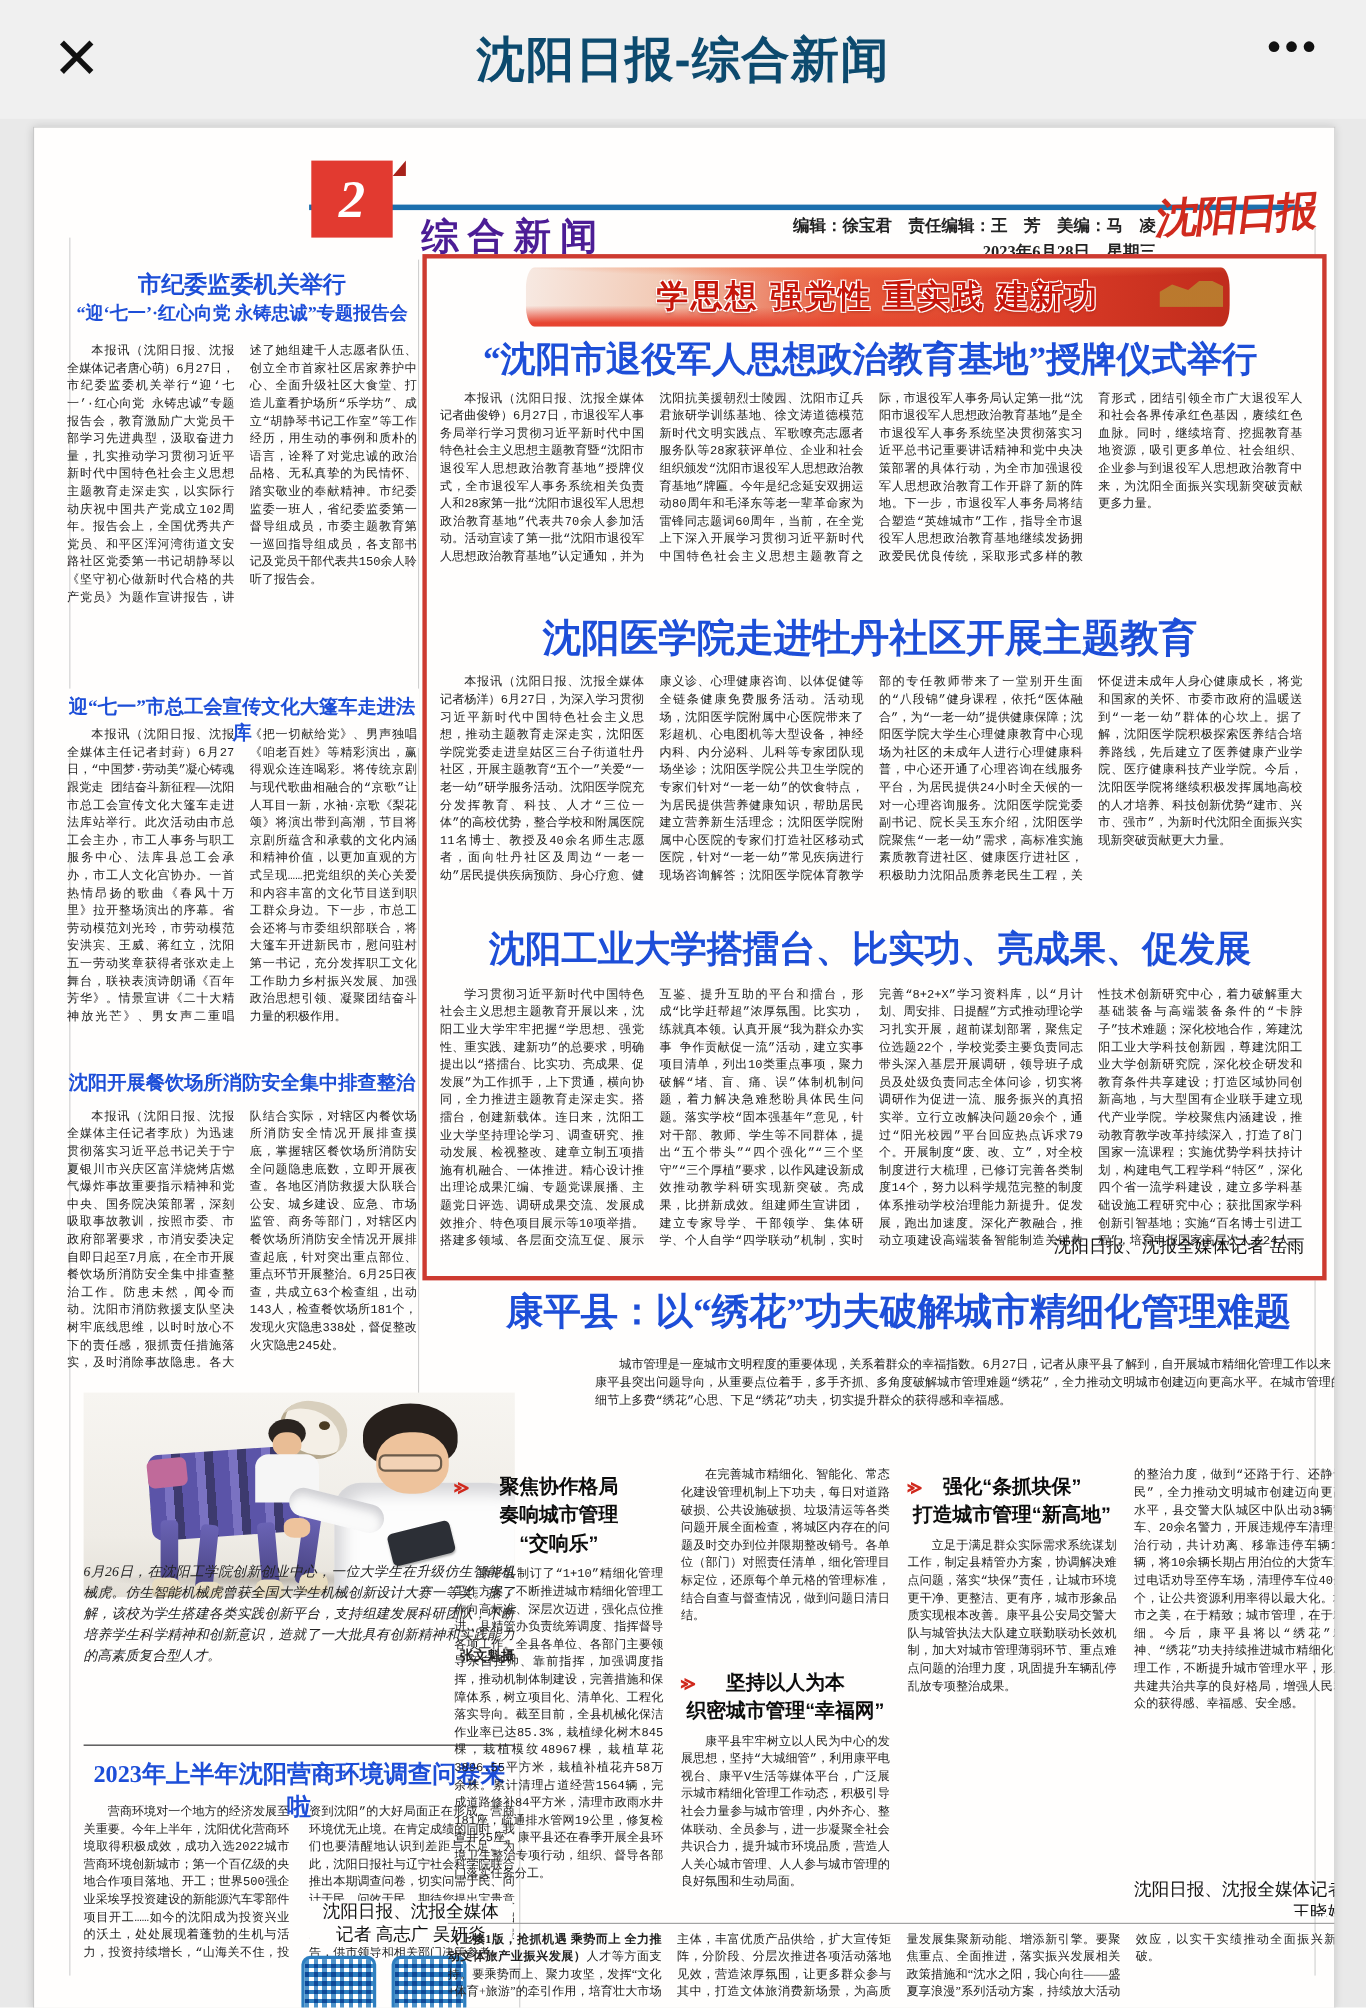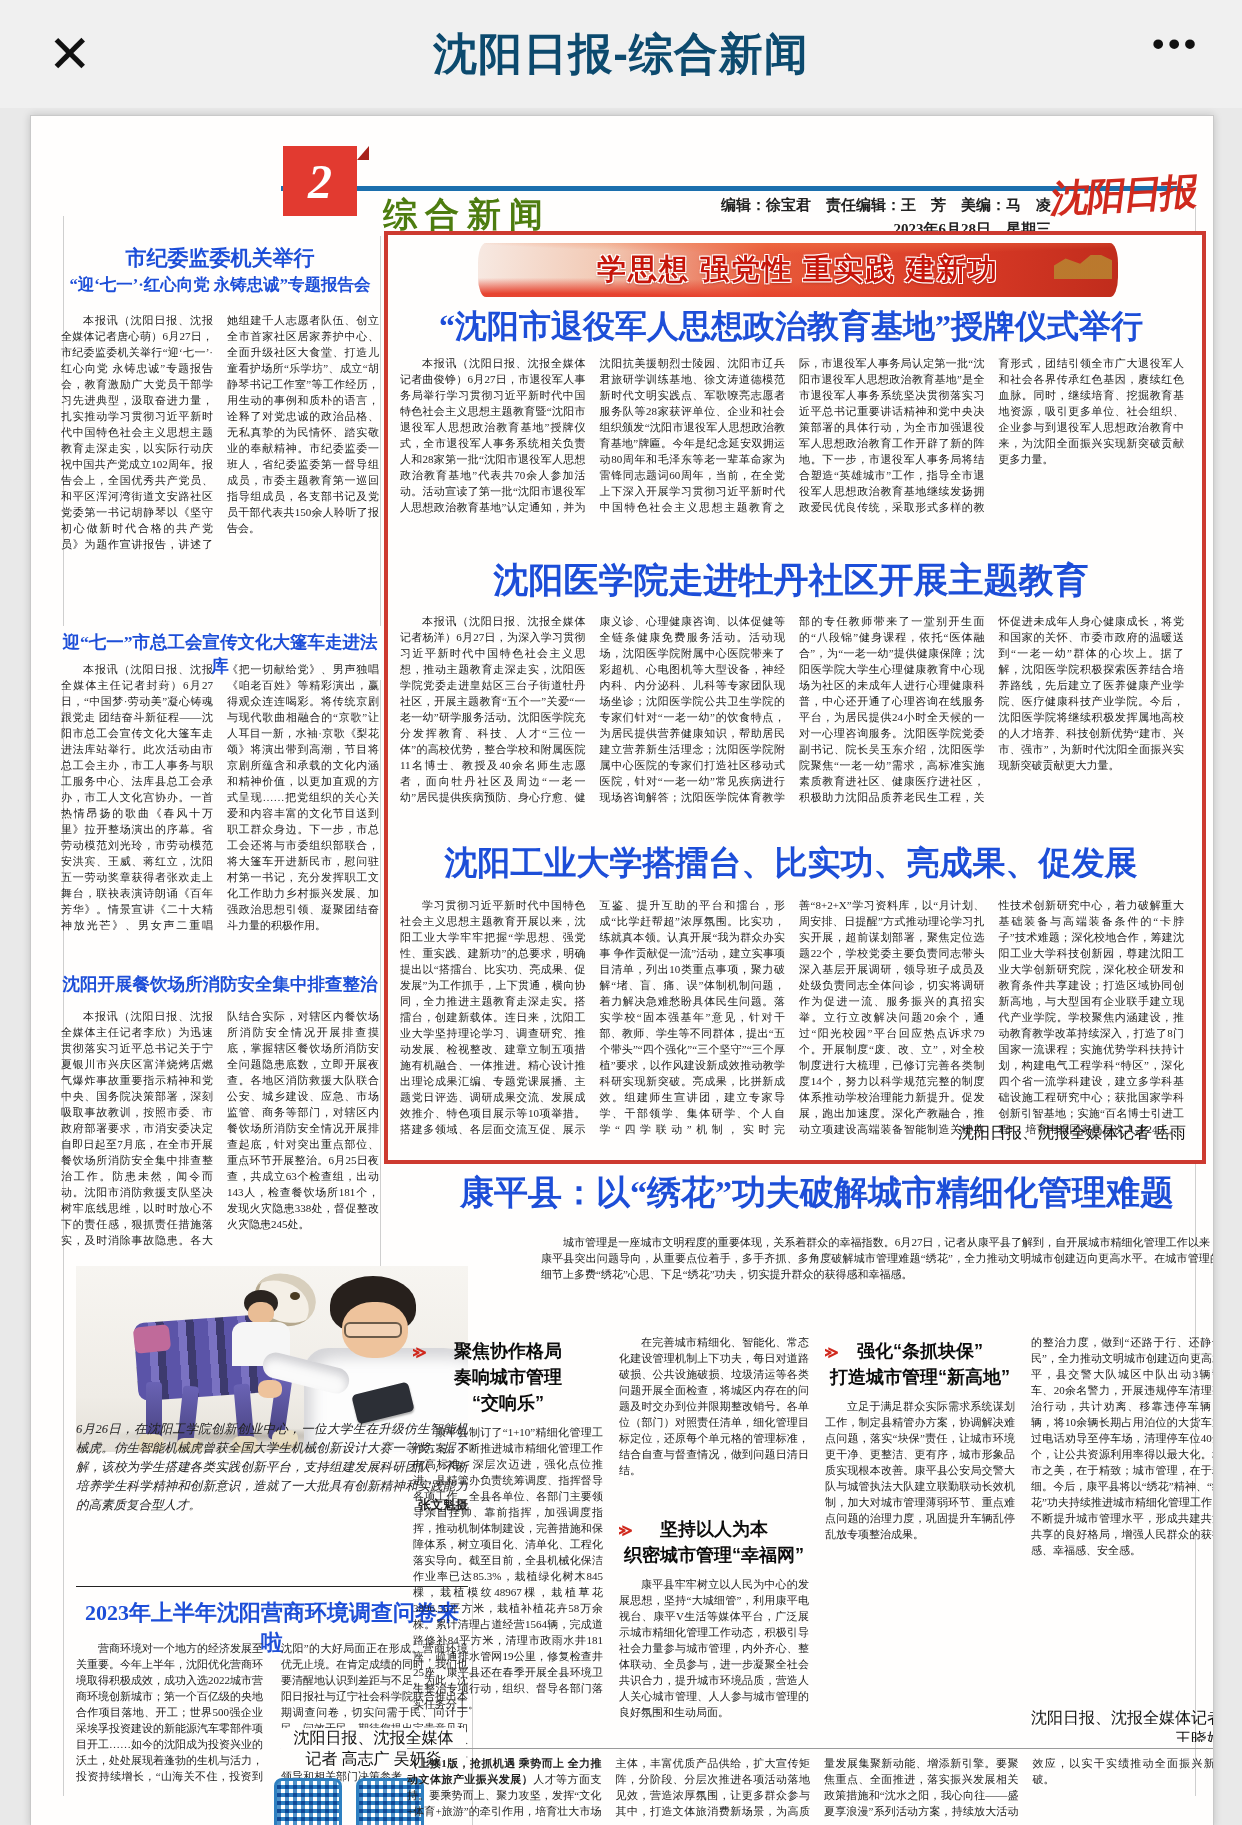--- a/index.html
+++ b/index.html
@@ -9,27 +9,27 @@
   .appbar .close{position:absolute;left:48px;top:18px;font-size:52px;font-weight:300;color:#111;font-family:"Liberation Sans",sans-serif;line-height:72px;}
   .appbar .title{width:100%;text-align:center;font-size:44px;font-weight:700;color:#0c4a6e;font-family:"Liberation Sans",sans-serif;letter-spacing:1px;}
   .appbar .more{position:absolute;right:42px;top:24px;font-size:34px;letter-spacing:4px;color:#111;font-weight:900;font-family:"Liberation Sans",sans-serif;}
   
   .paper{position:absolute;left:30px;top:115px;width:1182px;height:1710px;background:#fffefd;border:1px solid #c9c9c9;box-shadow:0 0 8px rgba(0,0,0,.18);overflow:hidden;}
   .vrule{position:absolute;width:1px;background:#cfcfcf;}
   
   .blue-line{position:absolute;left:250px;top:70px;width:902px;height:5px;background:#1c6fad;}
   .pagenum{position:absolute;left:252px;top:30px;width:74px;height:70px;background:#e23a30;color:#fff;display:flex;align-items:center;justify-content:center;font-size:48px;font-weight:700;font-style:italic;}
   .pagenum:after{content:"";position:absolute;right:-12px;top:0;border-style:solid;border-width:0 0 14px 12px;border-color:transparent transparent #a8221a transparent;}
-  .secname{position:absolute;left:352px;top:76px;font-size:34px;font-weight:900;letter-spacing:8px;color:#4d7c0f;font-family:"Liberation Sans",sans-serif;}
+  .secname{position:absolute;left:352px;top:76px;font-size:34px;font-weight:900;letter-spacing:8px;color:#4c1d95;font-family:"Liberation Sans",sans-serif;}
   .editors{position:absolute;left:540px;top:80px;width:480px;text-align:right;font-size:15px;font-weight:700;color:#222;}
   .pubdate{position:absolute;left:540px;top:104px;width:480px;text-align:right;font-size:15px;font-weight:700;color:#222;}
   .logo{position:absolute;left:1018px;top:54px;width:150px;text-align:center;font-size:38px;font-weight:900;color:#d02a1e;transform:skewX(-10deg) rotate(-3deg);letter-spacing:-2px;}
   
   .jbody{font-size:11px;line-height:16px;text-align:justify;color:#222;overflow:hidden;}
-  .jbody p{margin:0;text-indent:2em;}
+  .jbody p{margin:0;text-indent:2em;font-family:Liberation Mono, monospace;}
   .cols2{column-count:2;column-gap:14px;}
   .cols4{column-count:4;column-gap:14px;}
   .hl{font-weight:700;color:#1d4ed8;text-align:center;}
   .byline{font-weight:400;font-size:16px;color:#111;}
   
   .abs{position:absolute;}
   
   .redbox{position:absolute;left:353px;top:115px;width:814px;height:925px;border:4px solid #cd3a30;background:#fffefd;overflow:hidden;}
   .banner{position:absolute;left:90px;top:8px;width:640px;height:54px;border-radius:8px/20px;background:
      radial-gradient(120% 90% at 10% 120%, rgba(230,60,40,.95) 30%, rgba(230,60,40,0) 62%),

